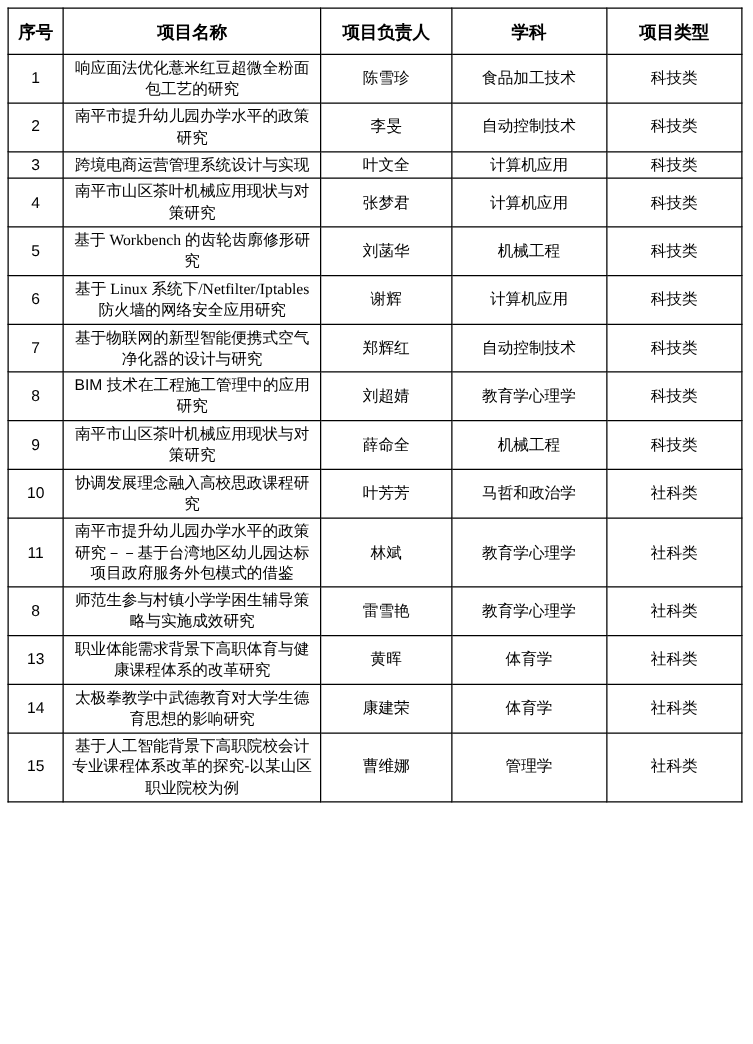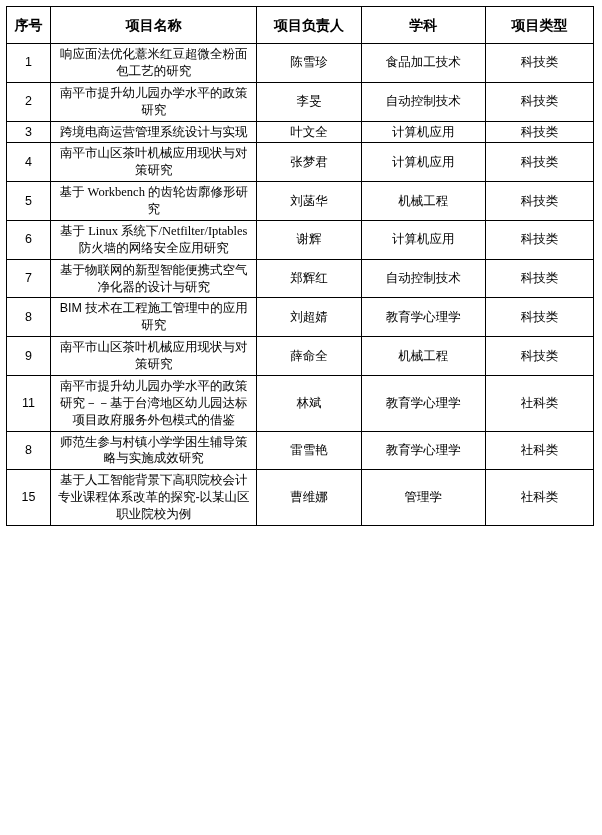--- a/index.html
+++ b/index.html
@@ -133,34 +133,55 @@
         <td class="cell-type">科技类</td>
       </tr>
       <tr>
         <td class="cell-index">9</td>
         <td class="cell-name">南平市山区茶叶机械应用现状与对策研究</td>
         <td class="cell-lead">薛命全</td>
         <td class="cell-disc">机械工程</td>
         <td class="cell-type">科技类</td>
       </tr>
       <tr>
+        <td class="cell-index">10</td>
+        <td class="cell-name">协调发展理念融入高校思政课程研究</td>
+        <td class="cell-lead">叶芳芳</td>
+        <td class="cell-disc">马哲和政治学</td>
+        <td class="cell-type">社科类</td>
+      </tr>
+      <tr>
         <td class="cell-index">11</td>
         <td class="cell-name">南平市提升幼儿园办学水平的政策研究－－基于台湾地区幼儿园达标项目政府服务外包模式的借鉴</td>
         <td class="cell-lead">林斌</td>
         <td class="cell-disc">教育学心理学</td>
         <td class="cell-type">社科类</td>
       </tr>
       <tr>
         <td class="cell-index">8</td>
         <td class="cell-name">师范生参与村镇小学学困生辅导策略与实施成效研究</td>
         <td class="cell-lead">雷雪艳</td>
         <td class="cell-disc">教育学心理学</td>
         <td class="cell-type">社科类</td>
       </tr>
       <tr>
+        <td class="cell-index">13</td>
+        <td class="cell-name">职业体能需求背景下高职体育与健康课程体系的改革研究</td>
+        <td class="cell-lead">黄晖</td>
+        <td class="cell-disc">体育学</td>
+        <td class="cell-type">社科类</td>
+      </tr>
+      <tr>
+        <td class="cell-index">14</td>
+        <td class="cell-name">太极拳教学中武德教育对大学生德育思想的影响研究</td>
+        <td class="cell-lead">康建荣</td>
+        <td class="cell-disc">体育学</td>
+        <td class="cell-type">社科类</td>
+      </tr>
+      <tr>
         <td class="cell-index">15</td>
         <td class="cell-name">基于人工智能背景下高职院校会计专业课程体系改革的探究-以某山区职业院校为例</td>
         <td class="cell-lead">曹维娜</td>
         <td class="cell-disc">管理学</td>
         <td class="cell-type">社科类</td>
       </tr>
     </tbody>
   </table>
 </div>
 

